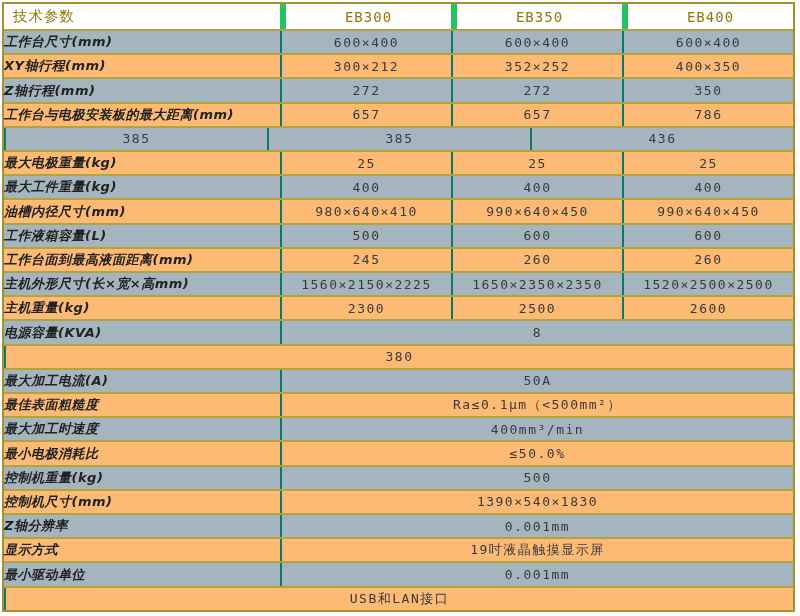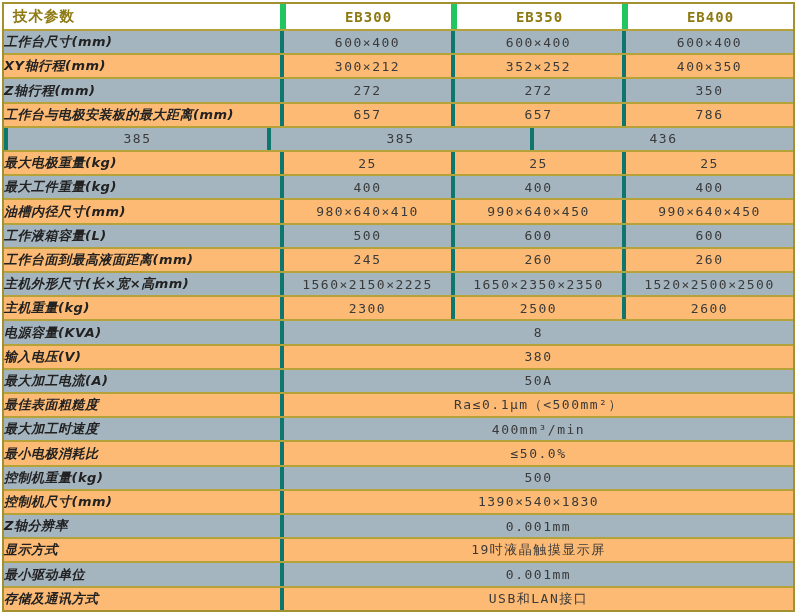--- a/index.html
+++ b/index.html
@@ -8,21 +8,21 @@
     font-family:"DejaVu Sans","Liberation Sans",sans-serif;
     overflow:hidden;
   }
   .spec-table{
     position:absolute;left:2px;top:2px;width:793px;height:610px;
     border:2px solid #a39130;
     display:flex;flex-direction:column;background:#ffffff;
     box-sizing:border-box;
   }
   .hdr{display:flex;flex:none;height:25px;background:#ffffff;}
-  .hdr .cell{font-weight:bold;color:#8e7912;}
+  .hdr .cell{font-weight:normal;color:#8e7912;}
   .h-param{
     width:276px;flex:none;box-sizing:border-box;padding-left:9px;
     display:flex;align-items:center;font-size:14.5px;letter-spacing:1px;
   }
   .h-model{
     flex:1;display:flex;align-items:center;justify-content:center;
     border-left:6px solid #22c55e;font-size:14px;letter-spacing:1px;
     font-family:"DejaVu Sans Mono","Liberation Mono",monospace;font-weight:bold;
   }
   .row{display:flex;flex:1;min-height:0;border-top:2px solid #b5a33a;background:#fdba74;}
@@ -31,21 +31,21 @@
   .label{
     width:276px;flex:none;
     font-size:13px;font-weight:bold;color:#222222;letter-spacing:0.5px;
     white-space:nowrap;
     font-style:italic;
   }
   .val{
     flex:1;justify-content:center;
     font-family:"DejaVu Sans Mono","Liberation Mono",monospace;
     font-size:13px;color:#3a3a3a;letter-spacing:1.5px;
-    border-left:4px solid #0f766e;white-space:nowrap;
+    border-left:2px solid #0f766e;white-space:nowrap;
   }
 </style>
 </head>
 <body>
 
 <div class="spec-table">
   <div class="hdr">
     <div class="cell h-param">技术参数</div>
     <div class="cell h-model">EB300</div>
     <div class="cell h-model">EB350</div>
@@ -121,21 +121,20 @@
       <div class="cell label">主机重量(kg)</div>
       <div class="cell val">2300</div>
       <div class="cell val">2500</div>
       <div class="cell val">2600</div>
     </div>
     <div class="row alt">
       <div class="cell label">电源容量(KVA)</div>
       <div class="cell val">8</div>
     </div>
     <div class="row">
-      <div class="cell label">输入电压(V)</div>
       <div class="cell val">380</div>
     </div>
     <div class="row alt">
       <div class="cell label">最大加工电流(A)</div>
       <div class="cell val">50A</div>
     </div>
     <div class="row">
       <div class="cell label">最佳表面粗糙度</div>
       <div class="cell val">Ra≤0.1μm（&lt;500mm²）</div>
     </div>
@@ -161,16 +160,15 @@
     </div>
     <div class="row">
       <div class="cell label">显示方式</div>
       <div class="cell val">19吋液晶触摸显示屏</div>
     </div>
     <div class="row alt">
       <div class="cell label">最小驱动单位</div>
       <div class="cell val">0.001mm</div>
     </div>
     <div class="row">
-      <div class="cell label">存储及通讯方式</div>
       <div class="cell val">USB和LAN接口</div>
     </div>
   </div>
 
 </body></html>

